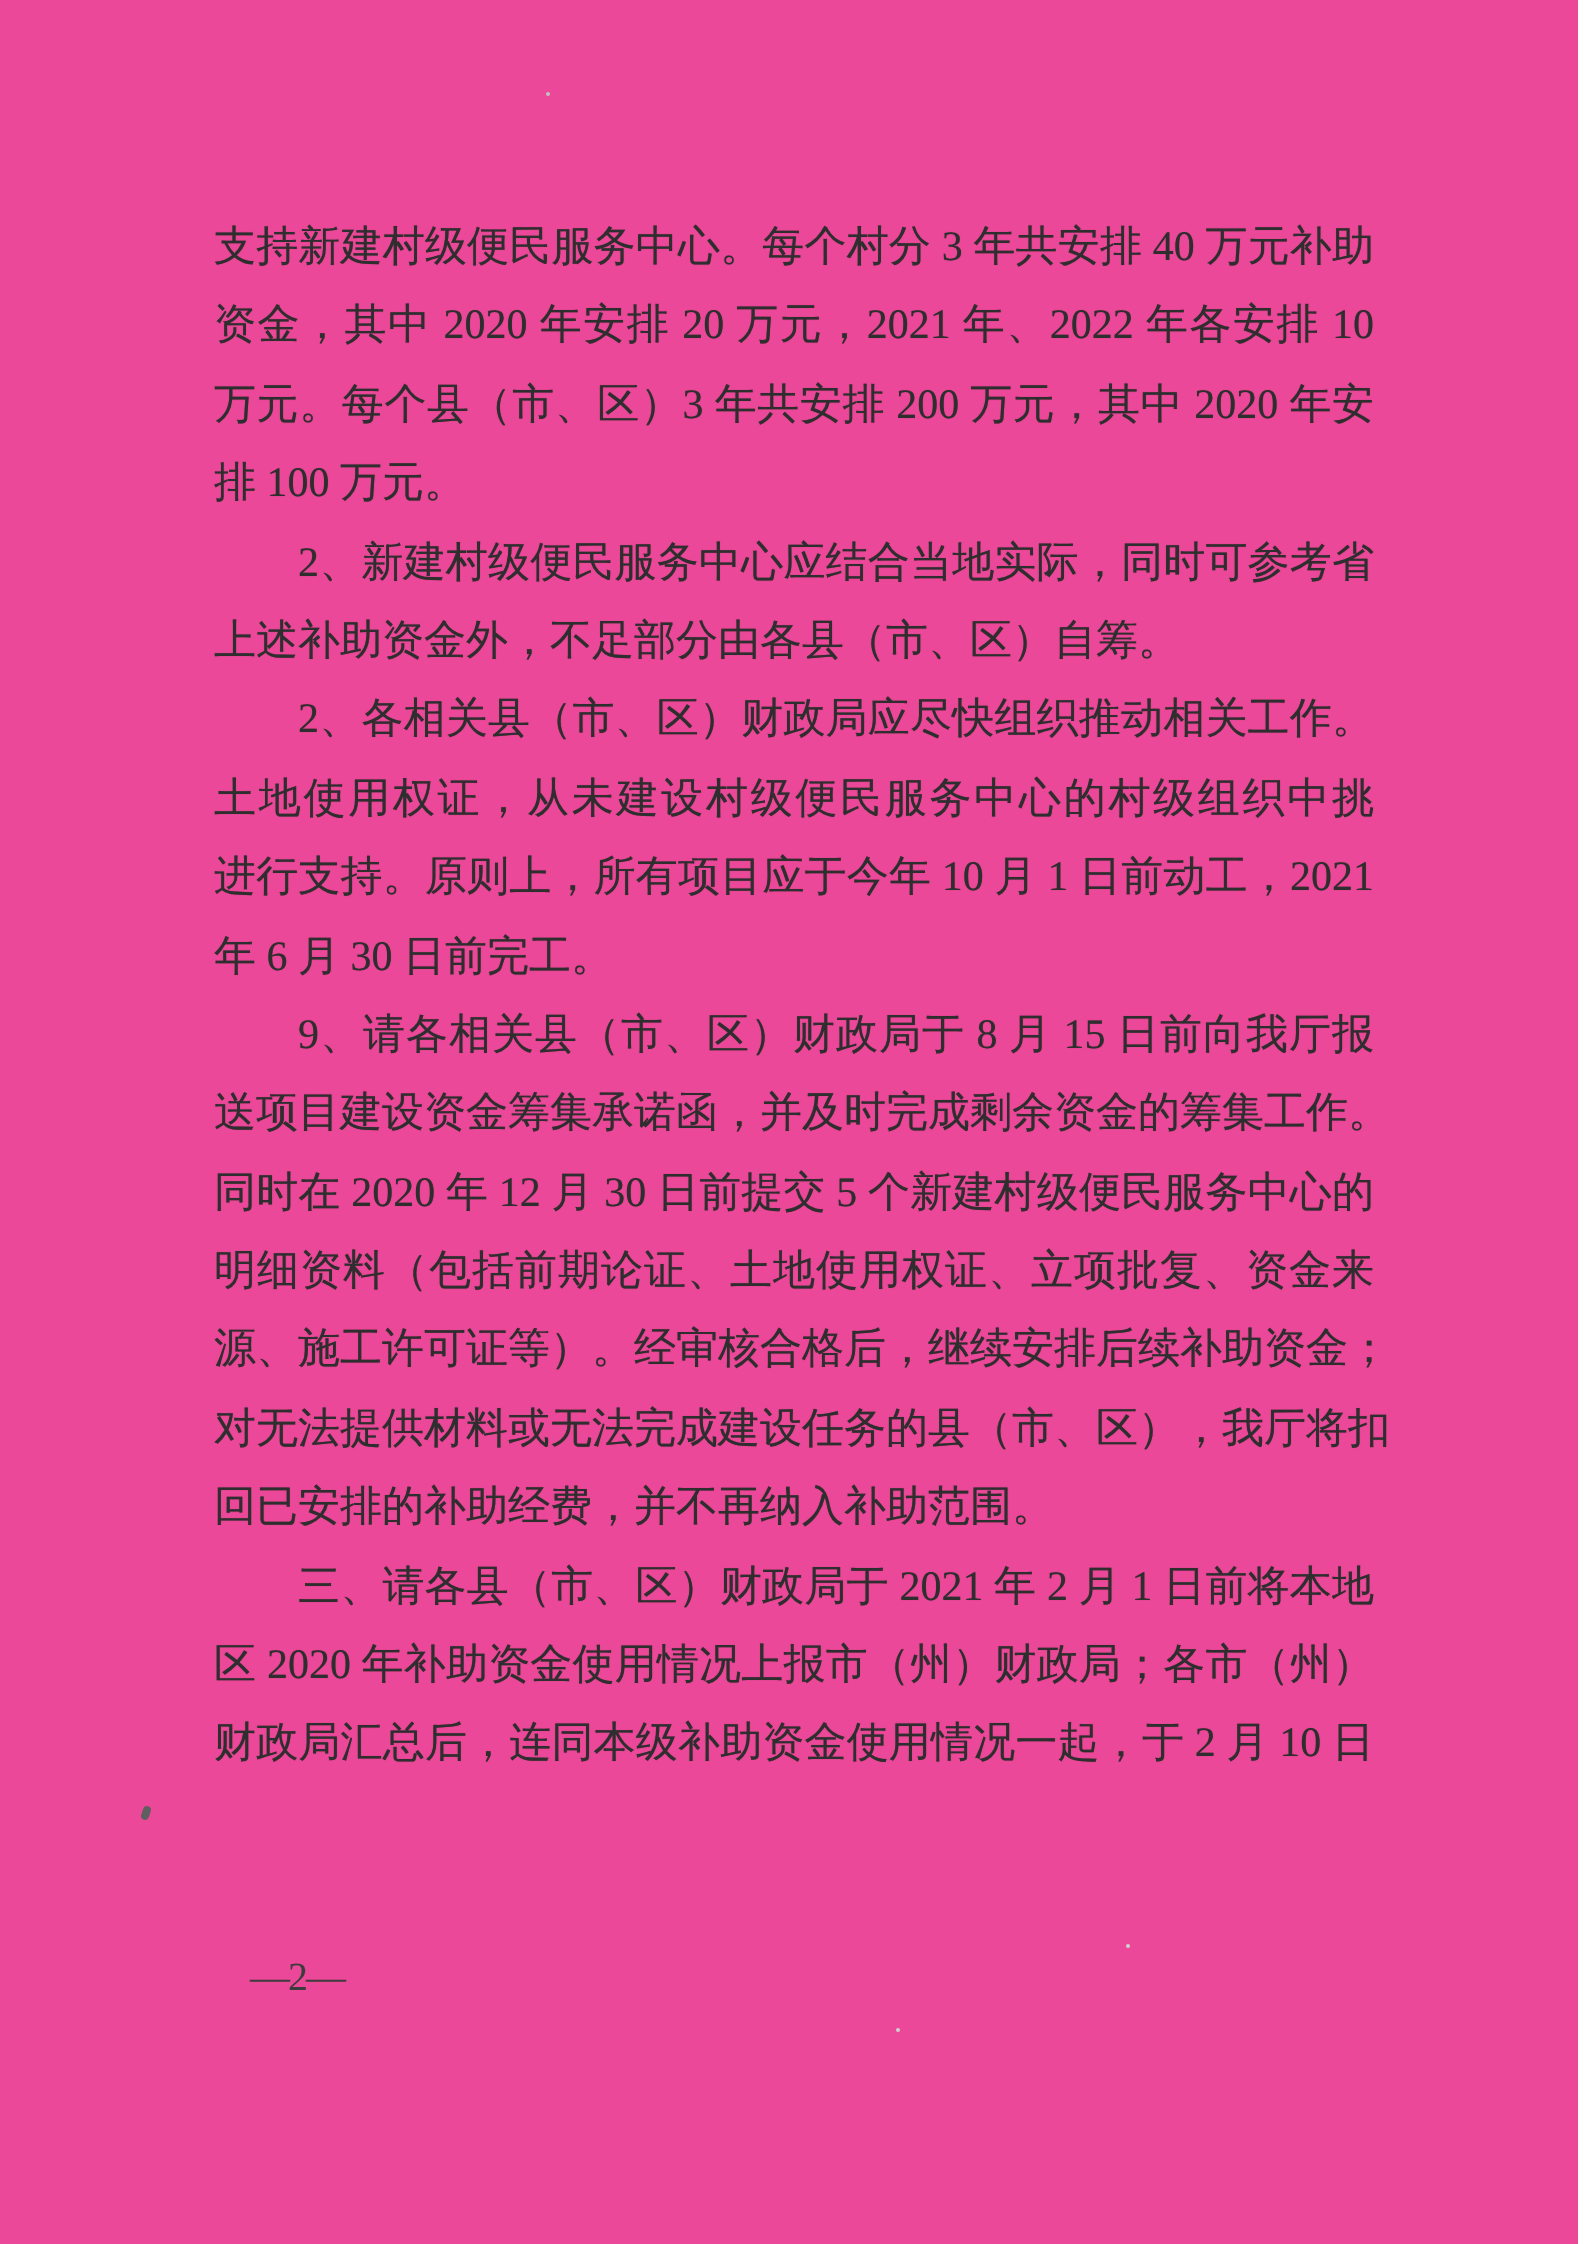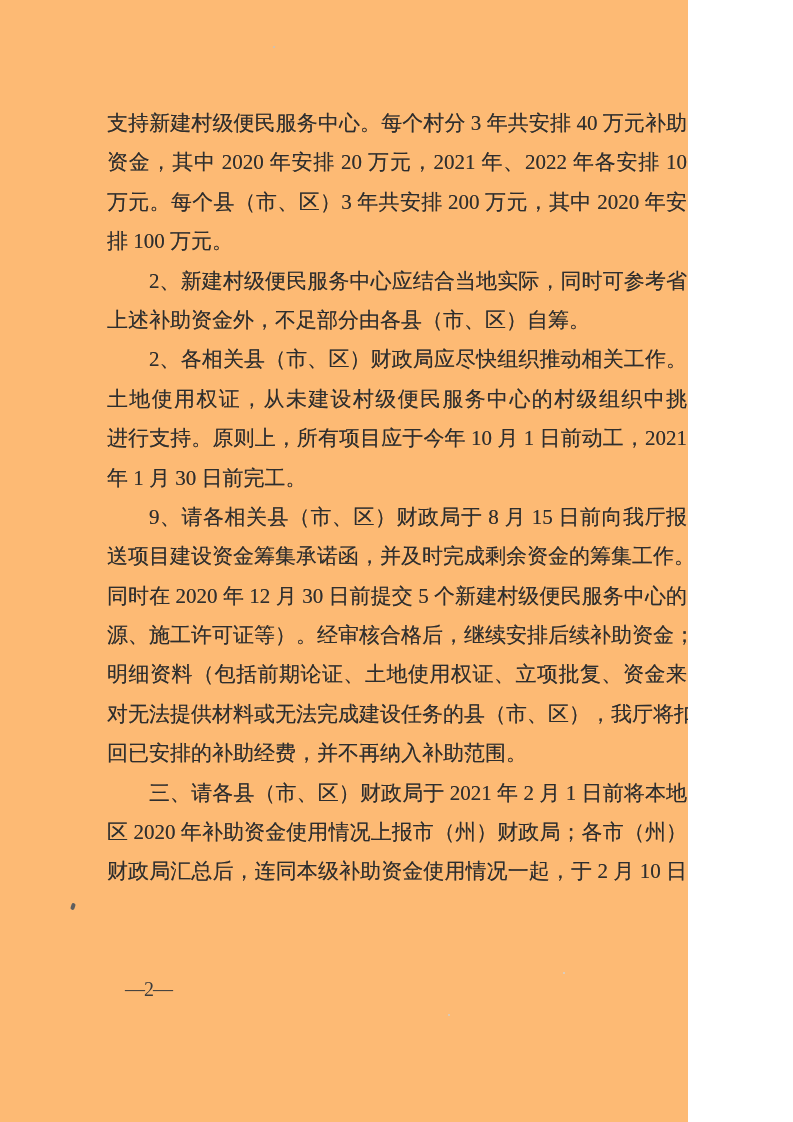--- a/index.html
+++ b/index.html
@@ -2,23 +2,23 @@
 <html><head>
 <meta charset="utf-8">
 <style>
   html, body {
     margin: 0;
     padding: 0;
     background: #ffffff;
   }
   .page {
     position: relative;
-    width: 688px;
+    width: 789px;
     height: 1122px;
-    background: #fdba74;
+    background: #ec4899;
     overflow: hidden;
     font-family: "Liberation Serif", "DejaVu Serif", serif;
     color: #2e2e2e;
   }
   .content {
     position: absolute;
     left: 107px;
     top: 104px;
     width: 580px;
   }
@@ -66,27 +66,27 @@
     <div class="line">资金，其中 2020 年安排 20 万元，2021 年、2022 年各安排 10</div>
     <div class="line">万元。每个县（市、区）3 年共安排 200 万元，其中 2020 年安</div>
     <div class="line short">排 100 万元。</div>
 
     <div class="line indent">2、新建村级便民服务中心应结合当地实际，同时可参考省</div>
     <div class="line short">上述补助资金外，不足部分由各县（市、区）自筹。</div>
 
     <div class="line indent">2、各相关县（市、区）财政局应尽快组织推动相关工作。</div>
     <div class="line">土地使用权证，从未建设村级便民服务中心的村级组织中挑</div>
     <div class="line">进行支持。原则上，所有项目应于今年 10 月 1 日前动工，2021</div>
-    <div class="line short">年 1 月 30 日前完工。</div>
+    <div class="line short">年 6 月 30 日前完工。</div>
 
     <div class="line indent">9、请各相关县（市、区）财政局于 8 月 15 日前向我厅报</div>
     <div class="line">送项目建设资金筹集承诺函，并及时完成剩余资金的筹集工作。</div>
     <div class="line">同时在 2020 年 12 月 30 日前提交 5 个新建村级便民服务中心的</div>
+    <div class="line">明细资料（包括前期论证、土地使用权证、立项批复、资金来</div>
     <div class="line">源、施工许可证等）。经审核合格后，继续安排后续补助资金；</div>
-    <div class="line">明细资料（包括前期论证、土地使用权证、立项批复、资金来</div>
     <div class="line">对无法提供材料或无法完成建设任务的县（市、区），我厅将扣</div>
     <div class="line short">回已安排的补助经费，并不再纳入补助范围。</div>
 
     <div class="line indent">三、请各县（市、区）财政局于 2021 年 2 月 1 日前将本地</div>
     <div class="line">区 2020 年补助资金使用情况上报市（州）财政局；各市（州）</div>
     <div class="line">财政局汇总后，连同本级补助资金使用情况一起，于 2 月 10 日</div>
   </div>
 
   <div class="page-num">—2—</div>
 

